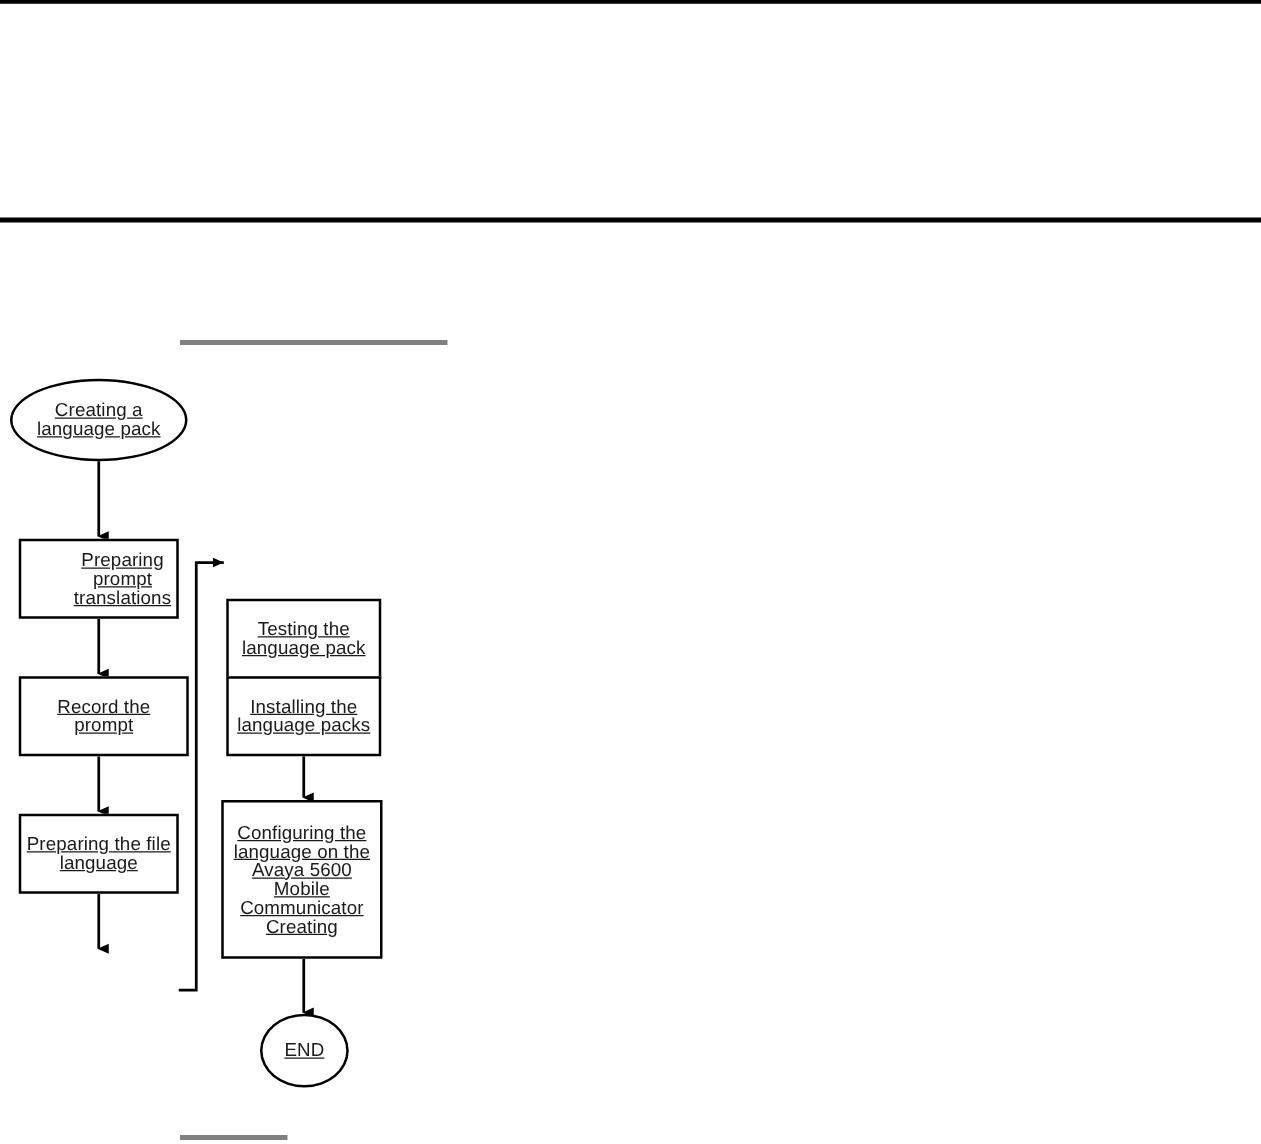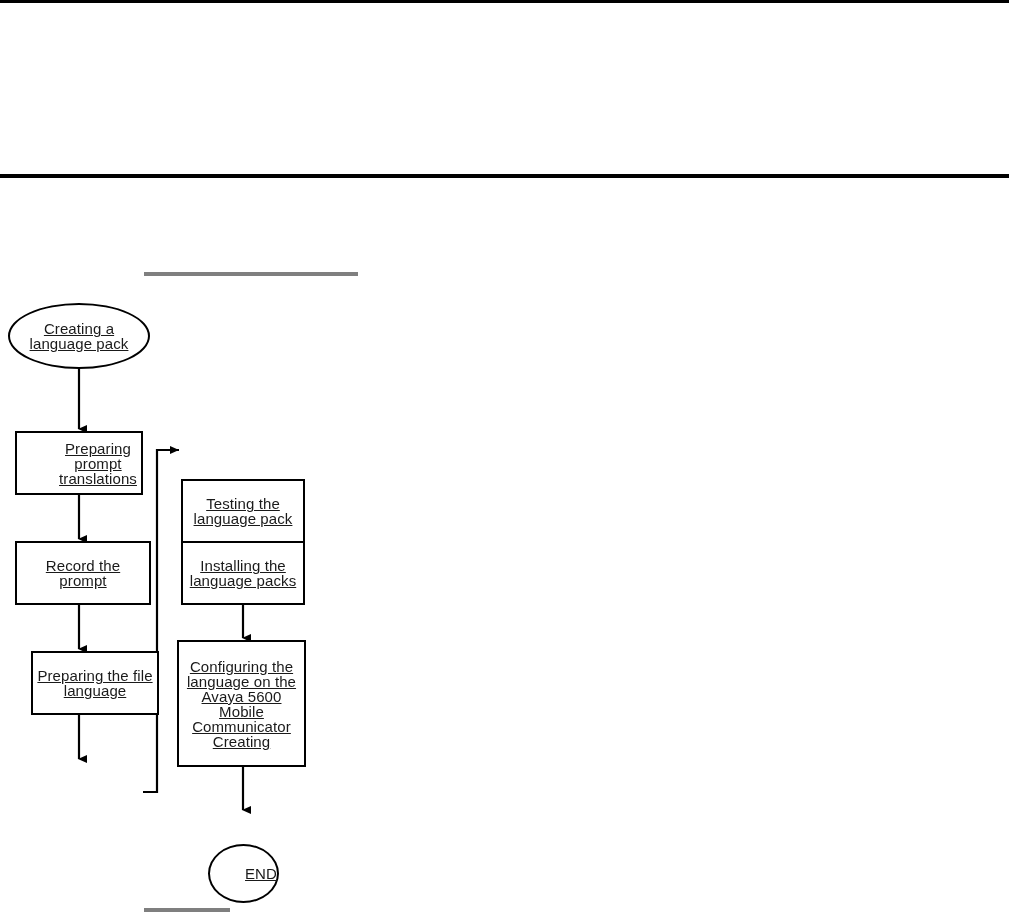--- a/index.html
+++ b/index.html
@@ -147,21 +147,21 @@
       </span>
     </div>
 
     <div class="node process" style="left:15px; top:541px; width:136px; height:64px;">
       <span>
         <span>Record the</span>
         <span>prompt</span>
       </span>
     </div>
 
-    <div class="node process" style="left:15px; top:651px; width:128px; height:64px;margin-left:16px;">
+    <div class="node process" style="left:15px; top:651px; width:128px; height:64px;">
       <span>
         <span>Preparing the file</span>
         <span>language</span>
       </span>
     </div>
 
 
     <div class="node process" style="left:181px; top:431px; width:124px; height:64px;margin-top:48px;">
       <span>
         <span>Testing the</span>
@@ -180,20 +180,20 @@
       <span>
         <span>Configuring the</span>
         <span>language on the</span>
         <span>Avaya 5600</span>
         <span>Mobile</span>
         <span>Communicator</span>
         <span>Creating</span>
       </span>
     </div>
 
-    <div class="node terminator" style="left:208px; top:844px; width:71px; height:59px;text-align:right;">
+    <div class="node terminator" style="left:208px; top:811px; width:71px; height:59px;">
       <span>
         <span>END</span>
       </span>
     </div>
 
   </div>
 </div>
 
 </body></html>

